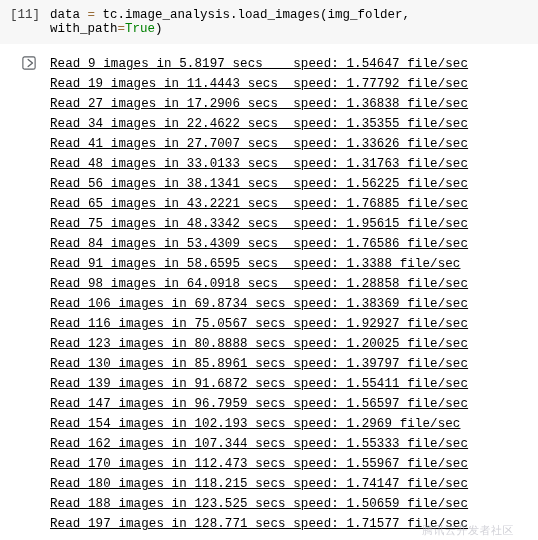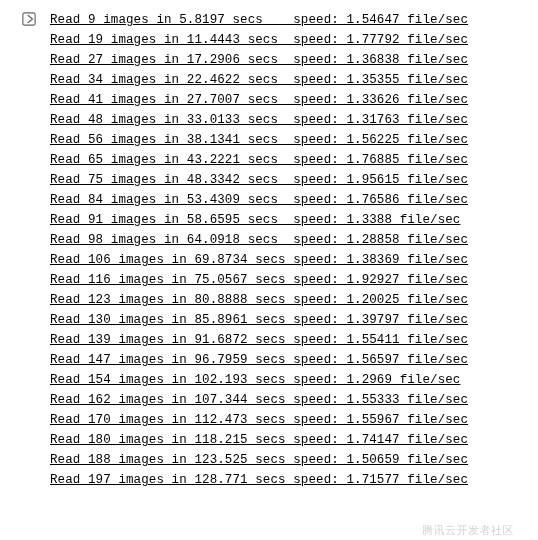--- a/index.html
+++ b/index.html
@@ -67,20 +67,26 @@
       font-family: Liberation Mono, monospace;
       letter-spacing: 0.5px;
       pointer-events: none;
     }
   </style>
 </head>
 <body>
 
 <div class="cell">
 
+  <div class="code-row">
+    <div class="prompt">[11]</div>
+    <div class="code-area">
+      <span class="tok-ident">data</span><span class="tok-op"> = </span><span class="tok-call">tc.image_analysis.load_images</span><span class="tok-paren">(</span><span class="tok-ident">img_folder</span><span class="tok-ident">, </span><span class="tok-ident">with_path</span><span class="tok-op">=</span><span class="tok-kw">True</span><span class="tok-paren">)</span>
+    </div>
+  </div>
 
   <div class="output-row">
     <div class="gutter">
       <div class="run-icon">
         <svg viewBox="0 0 16 16">
           <rect x="1" y="1" width="14" height="14" rx="2" fill="none" stroke="#5f6368" stroke-width="1.3"></rect>
           <path d="M7 4 L12 8 L7 12" fill="none" stroke="#5f6368" stroke-width="1.4" stroke-linecap="round" stroke-linejoin="round"></path>
         </svg>
       </div>
     </div>

